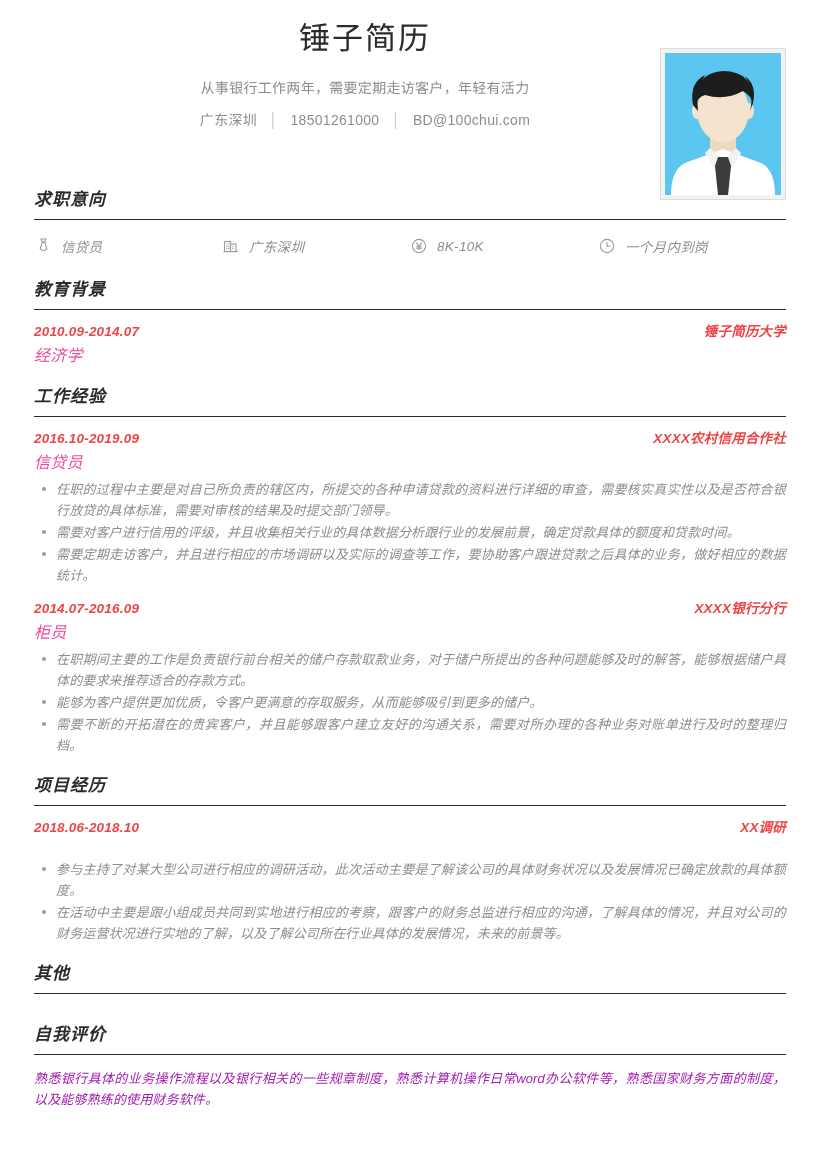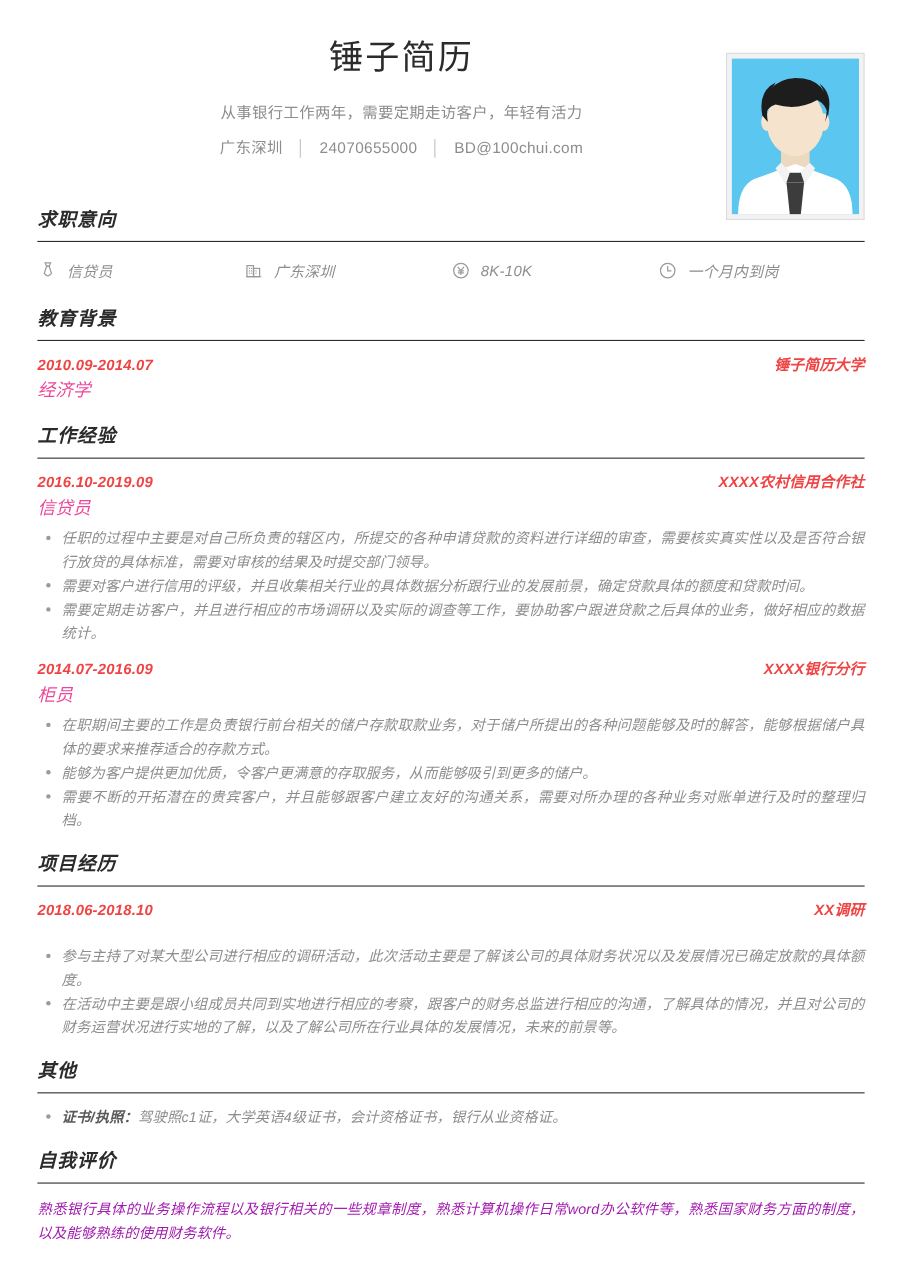--- a/index.html
+++ b/index.html
@@ -22,21 +22,21 @@
     width: 820px;
     height: 1160px;
     background: #ffffff;
     padding: 0 34px;
   }
 
   
   .header {
     position: relative;
     height: 180px;
-    padding-top: 30px;
+    padding-top: 16px;
   }
 
   .header-text {
     text-align: center;
     padding-right: 90px;
   }
 
   .resume-title {
     font-size: 31px;
     font-weight: 400;
@@ -214,21 +214,21 @@
 
 <div class="page">
 
   <div class="header">
     <div class="header-text">
       <div class="resume-title">锤子简历</div>
       <div class="resume-tagline">从事银行工作两年，需要定期走访客户，年轻有活力</div>
       <div class="resume-contact">
         <span>广东深圳</span>
         <span class="contact-sep">│</span>
-        <span>24070655000</span>
+        <span>18501261000</span>
         <span class="contact-sep">│</span>
         <span>BD@100chui.com</span>
       </div>
     </div>
 
     <div class="avatar-frame">
       <div class="avatar-inner">
         <svg viewBox="0 0 116 142" width="100%" height="100%" preserveAspectRatio="xMidYMid slice">
           <rect x="0" y="0" width="116" height="142" fill="#5BC6F0"></rect>
 
@@ -368,23 +368,20 @@
         <li>在活动中主要是跟小组成员共同到实地进行相应的考察，跟客户的财务总监进行相应的沟通，了解具体的情况，并且对公司的财务运营状况进行实地的了解，以及了解公司所在行业具体的发展情况，未来的前景等。</li>
       </ul>
     </div>
   </div>
 
   <div class="section sec-gap">
     <div class="section-title">其他</div>
     <div class="section-rule"></div>
 
     <ul class="bullets spaced" style="padding-top:11px">
-      <li>
-        <b>证书/执照：</b><span>驾驶照c1证，大学英语4级证书，会计资格证书，银行从业资格证。</span>
-      </li>
     </ul>
   </div>
 
   <div class="section sec-gap">
     <div class="section-title">自我评价</div>
     <div class="section-rule"></div>
     <div class="para">熟悉银行具体的业务操作流程以及银行相关的一些规章制度，熟悉计算机操作日常word办公软件等，熟悉国家财务方面的制度，以及能够熟练的使用财务软件。</div>
   </div>
 
 </div>

